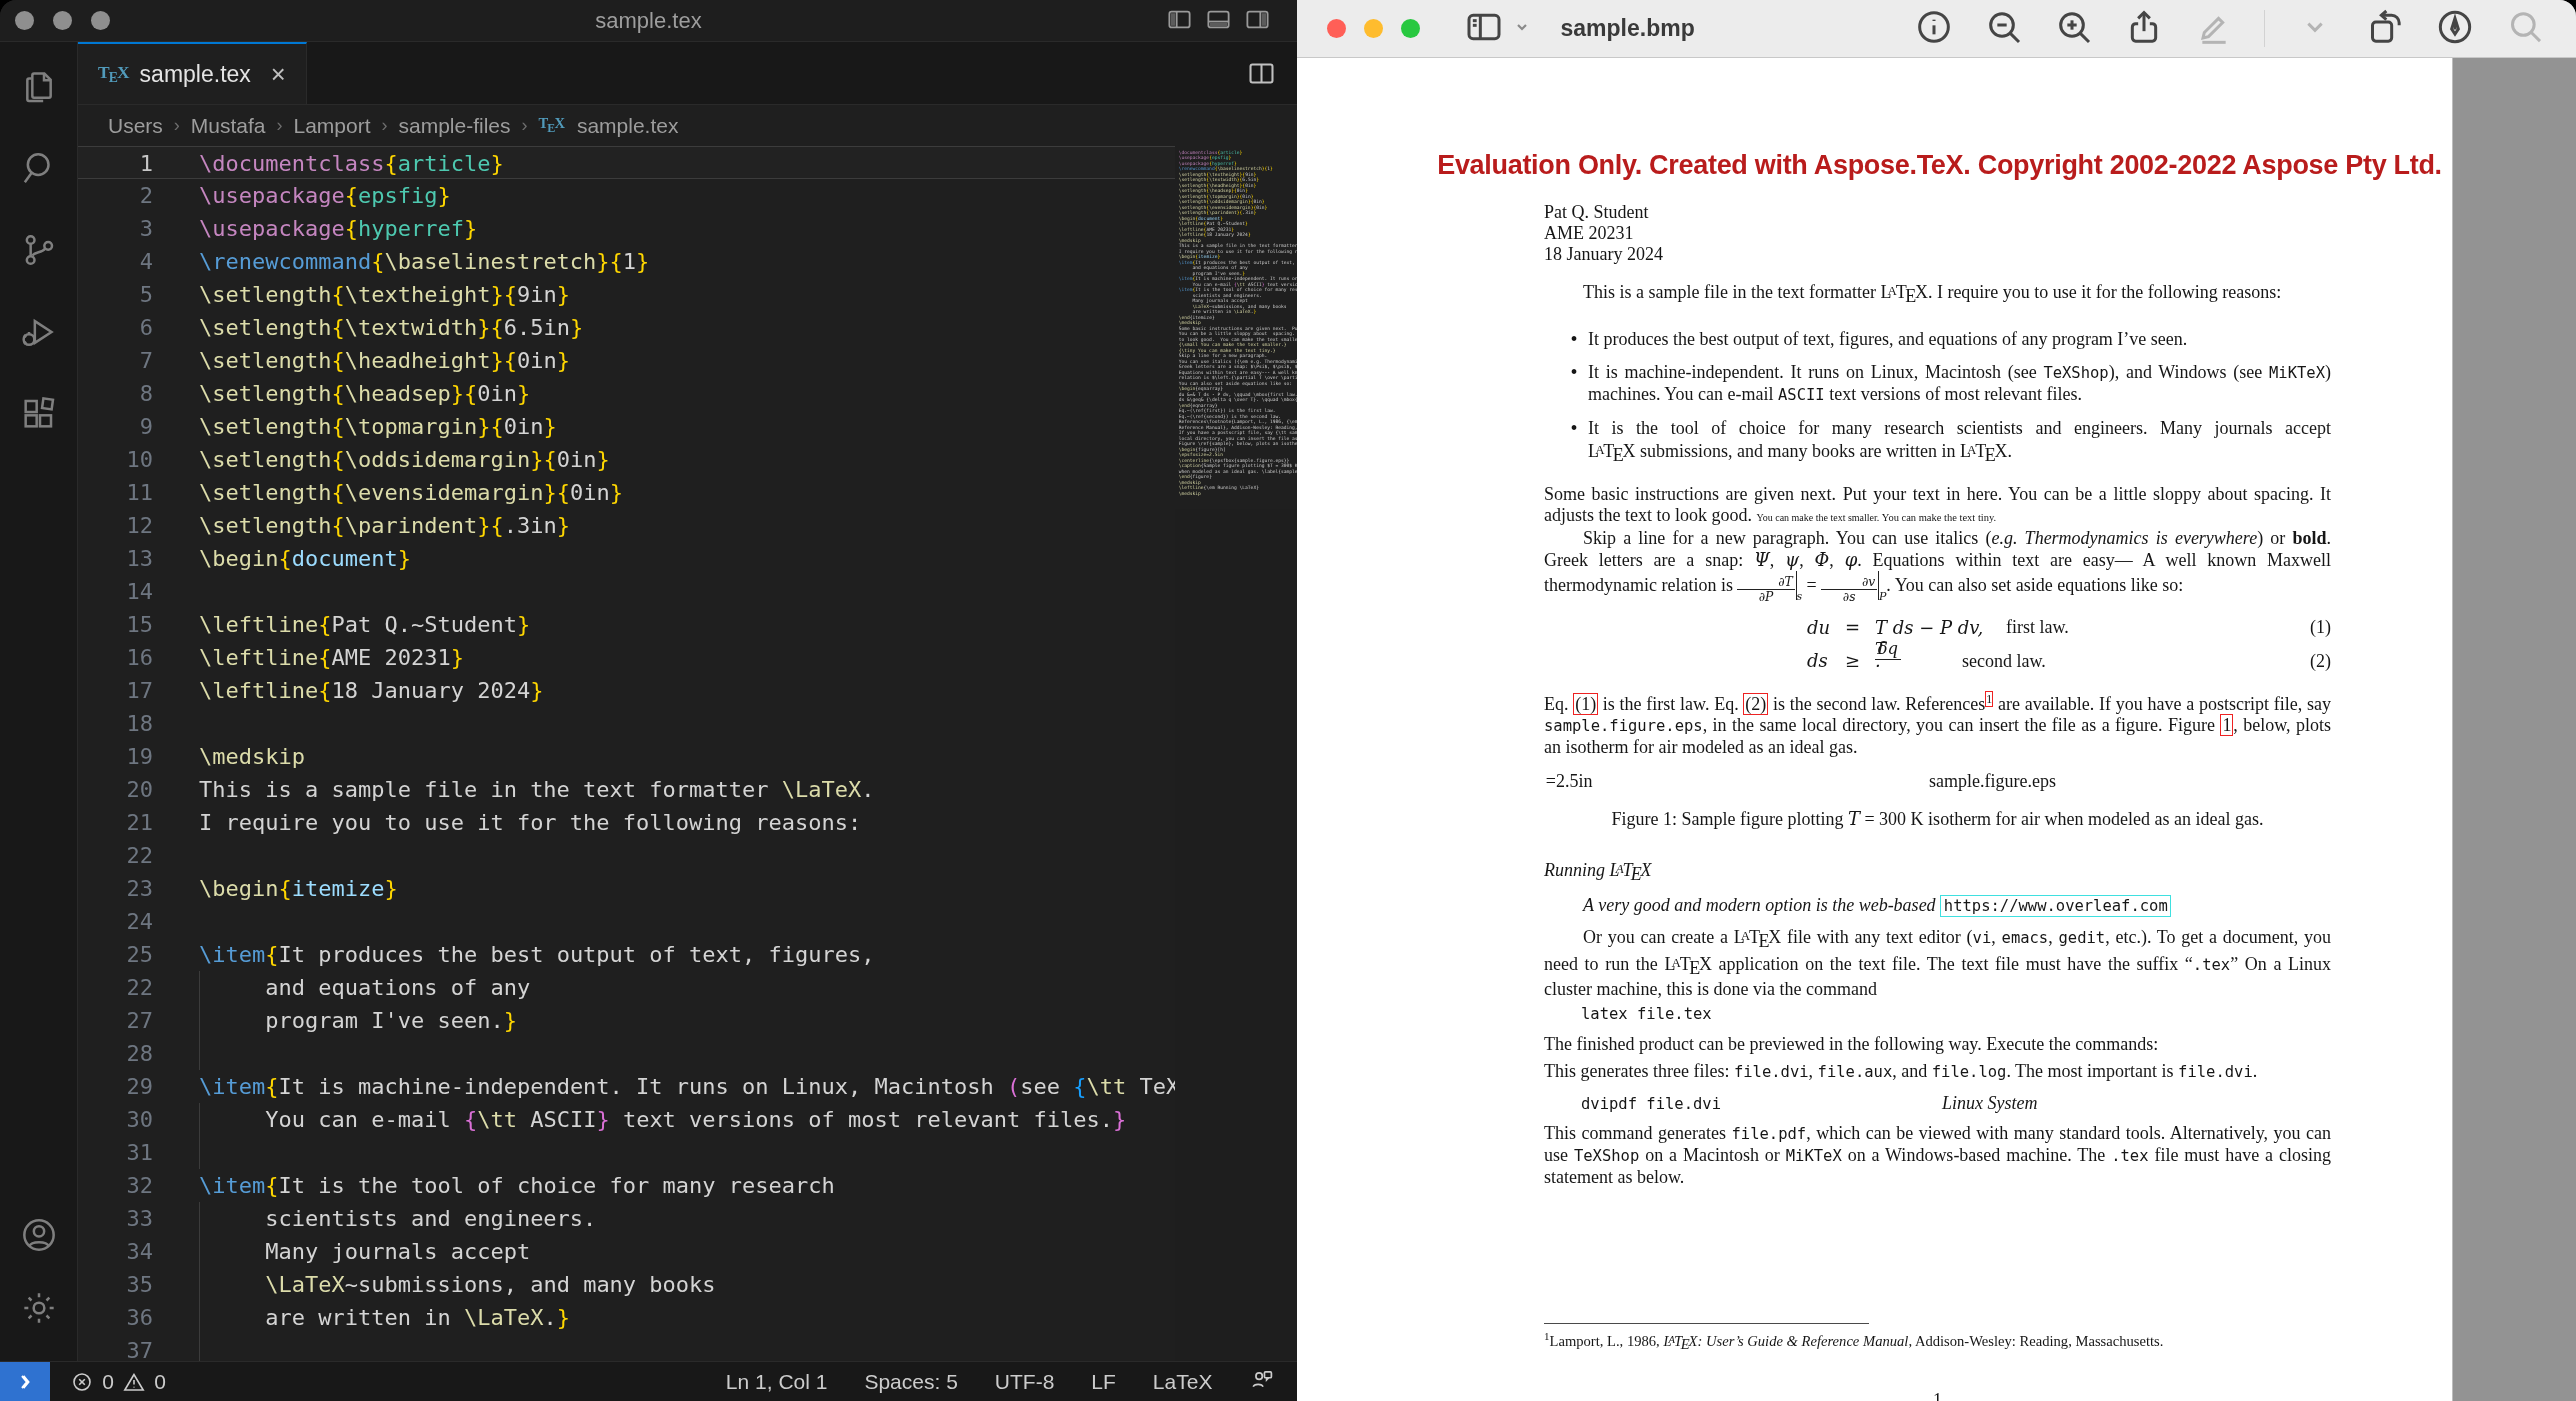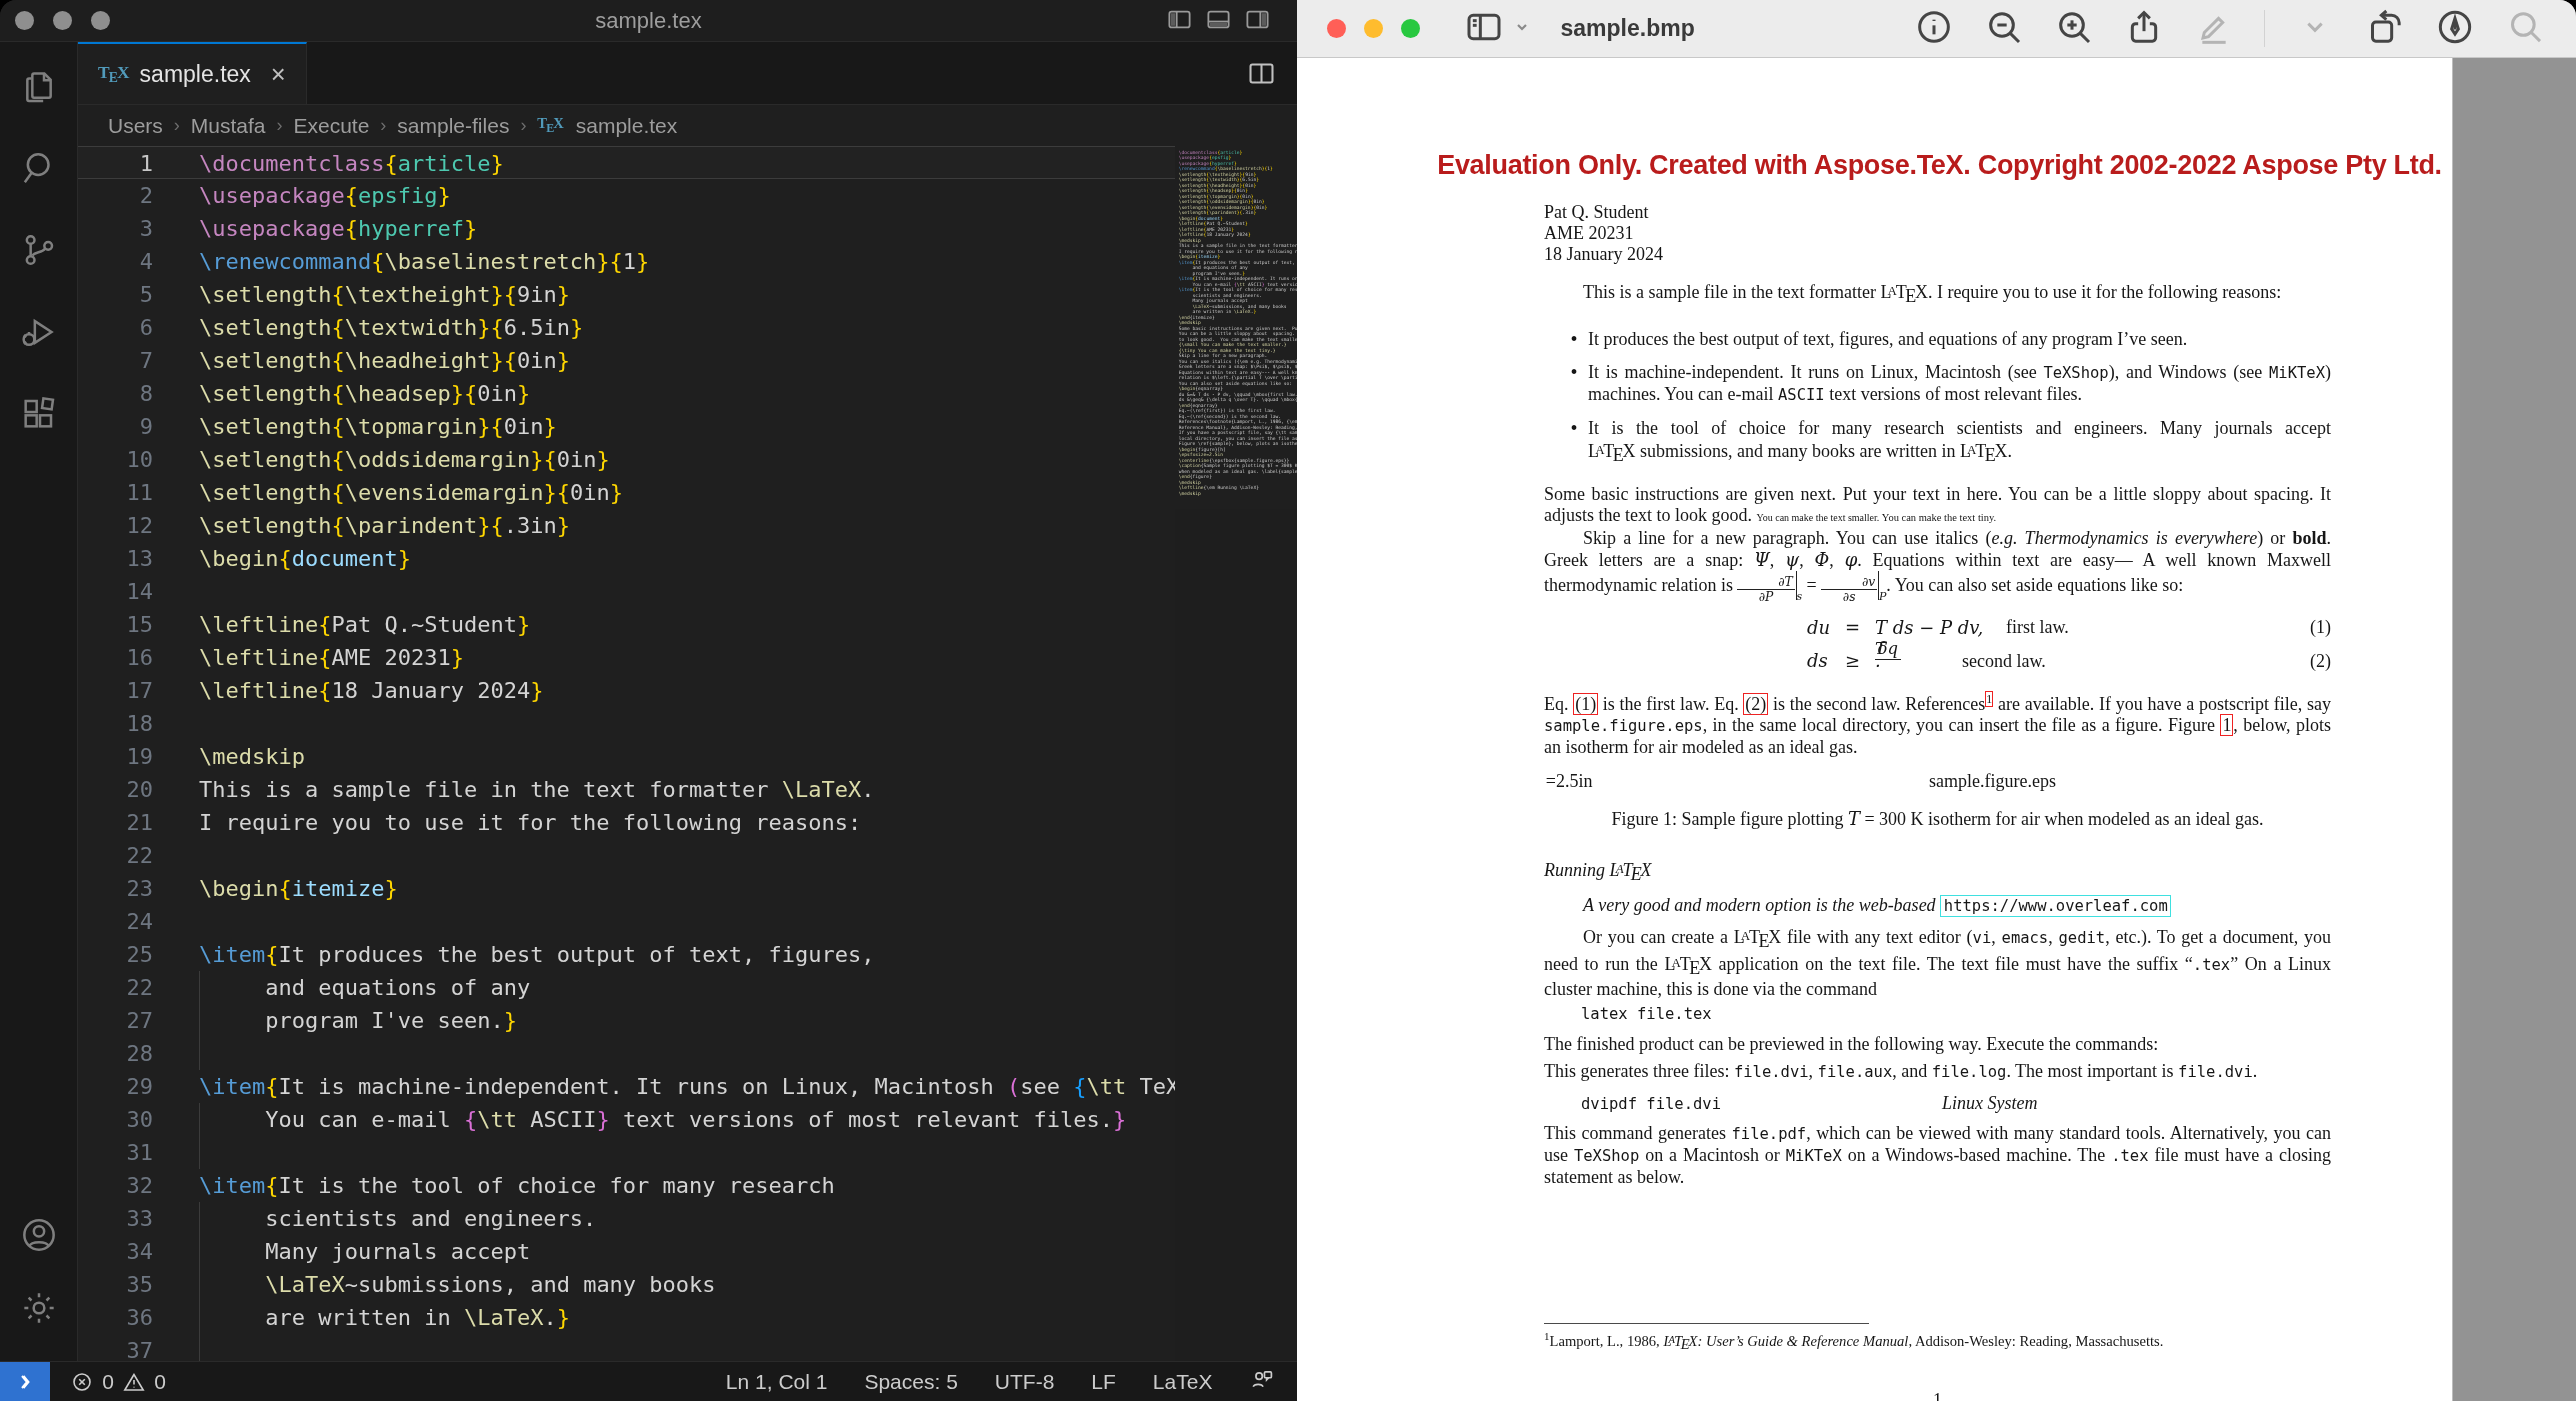--- a/index.html
+++ b/index.html
@@ -191,21 +191,21 @@
           <svg class="split-icon" viewBox="0 0 24 24">
               <rect x="3.5" y="5" width="17" height="14" rx="1.5"></rect>
               <line x1="12" y1="5" x2="12" y2="19"></line>
             </svg>
         </div>
         <div class="breadcrumb" id="breadcrumb">
             <span class="bc-item">Users</span>
             <span class="bc-sep">›</span>
             <span class="bc-item">Mustafa</span>
             <span class="bc-sep">›</span>
-            <span class="bc-item">Execute</span>
+            <span class="bc-item">Lamport</span>
             <span class="bc-sep">›</span>
             <span class="bc-item">sample-files</span>
             <span class="bc-sep">›</span>
             <span class="texicon" style="font-size: 14.6px;">T<span class="te" style="font-size:12px">E</span>X</span>
             <span class="bc-item" style="margin-left: 5.5px;">sample.tex</span>
           </div>
         <div class="code">
           <div class="lines" id="lines">
               <div class="cl cur">
                 <span class="ln">1</span>

